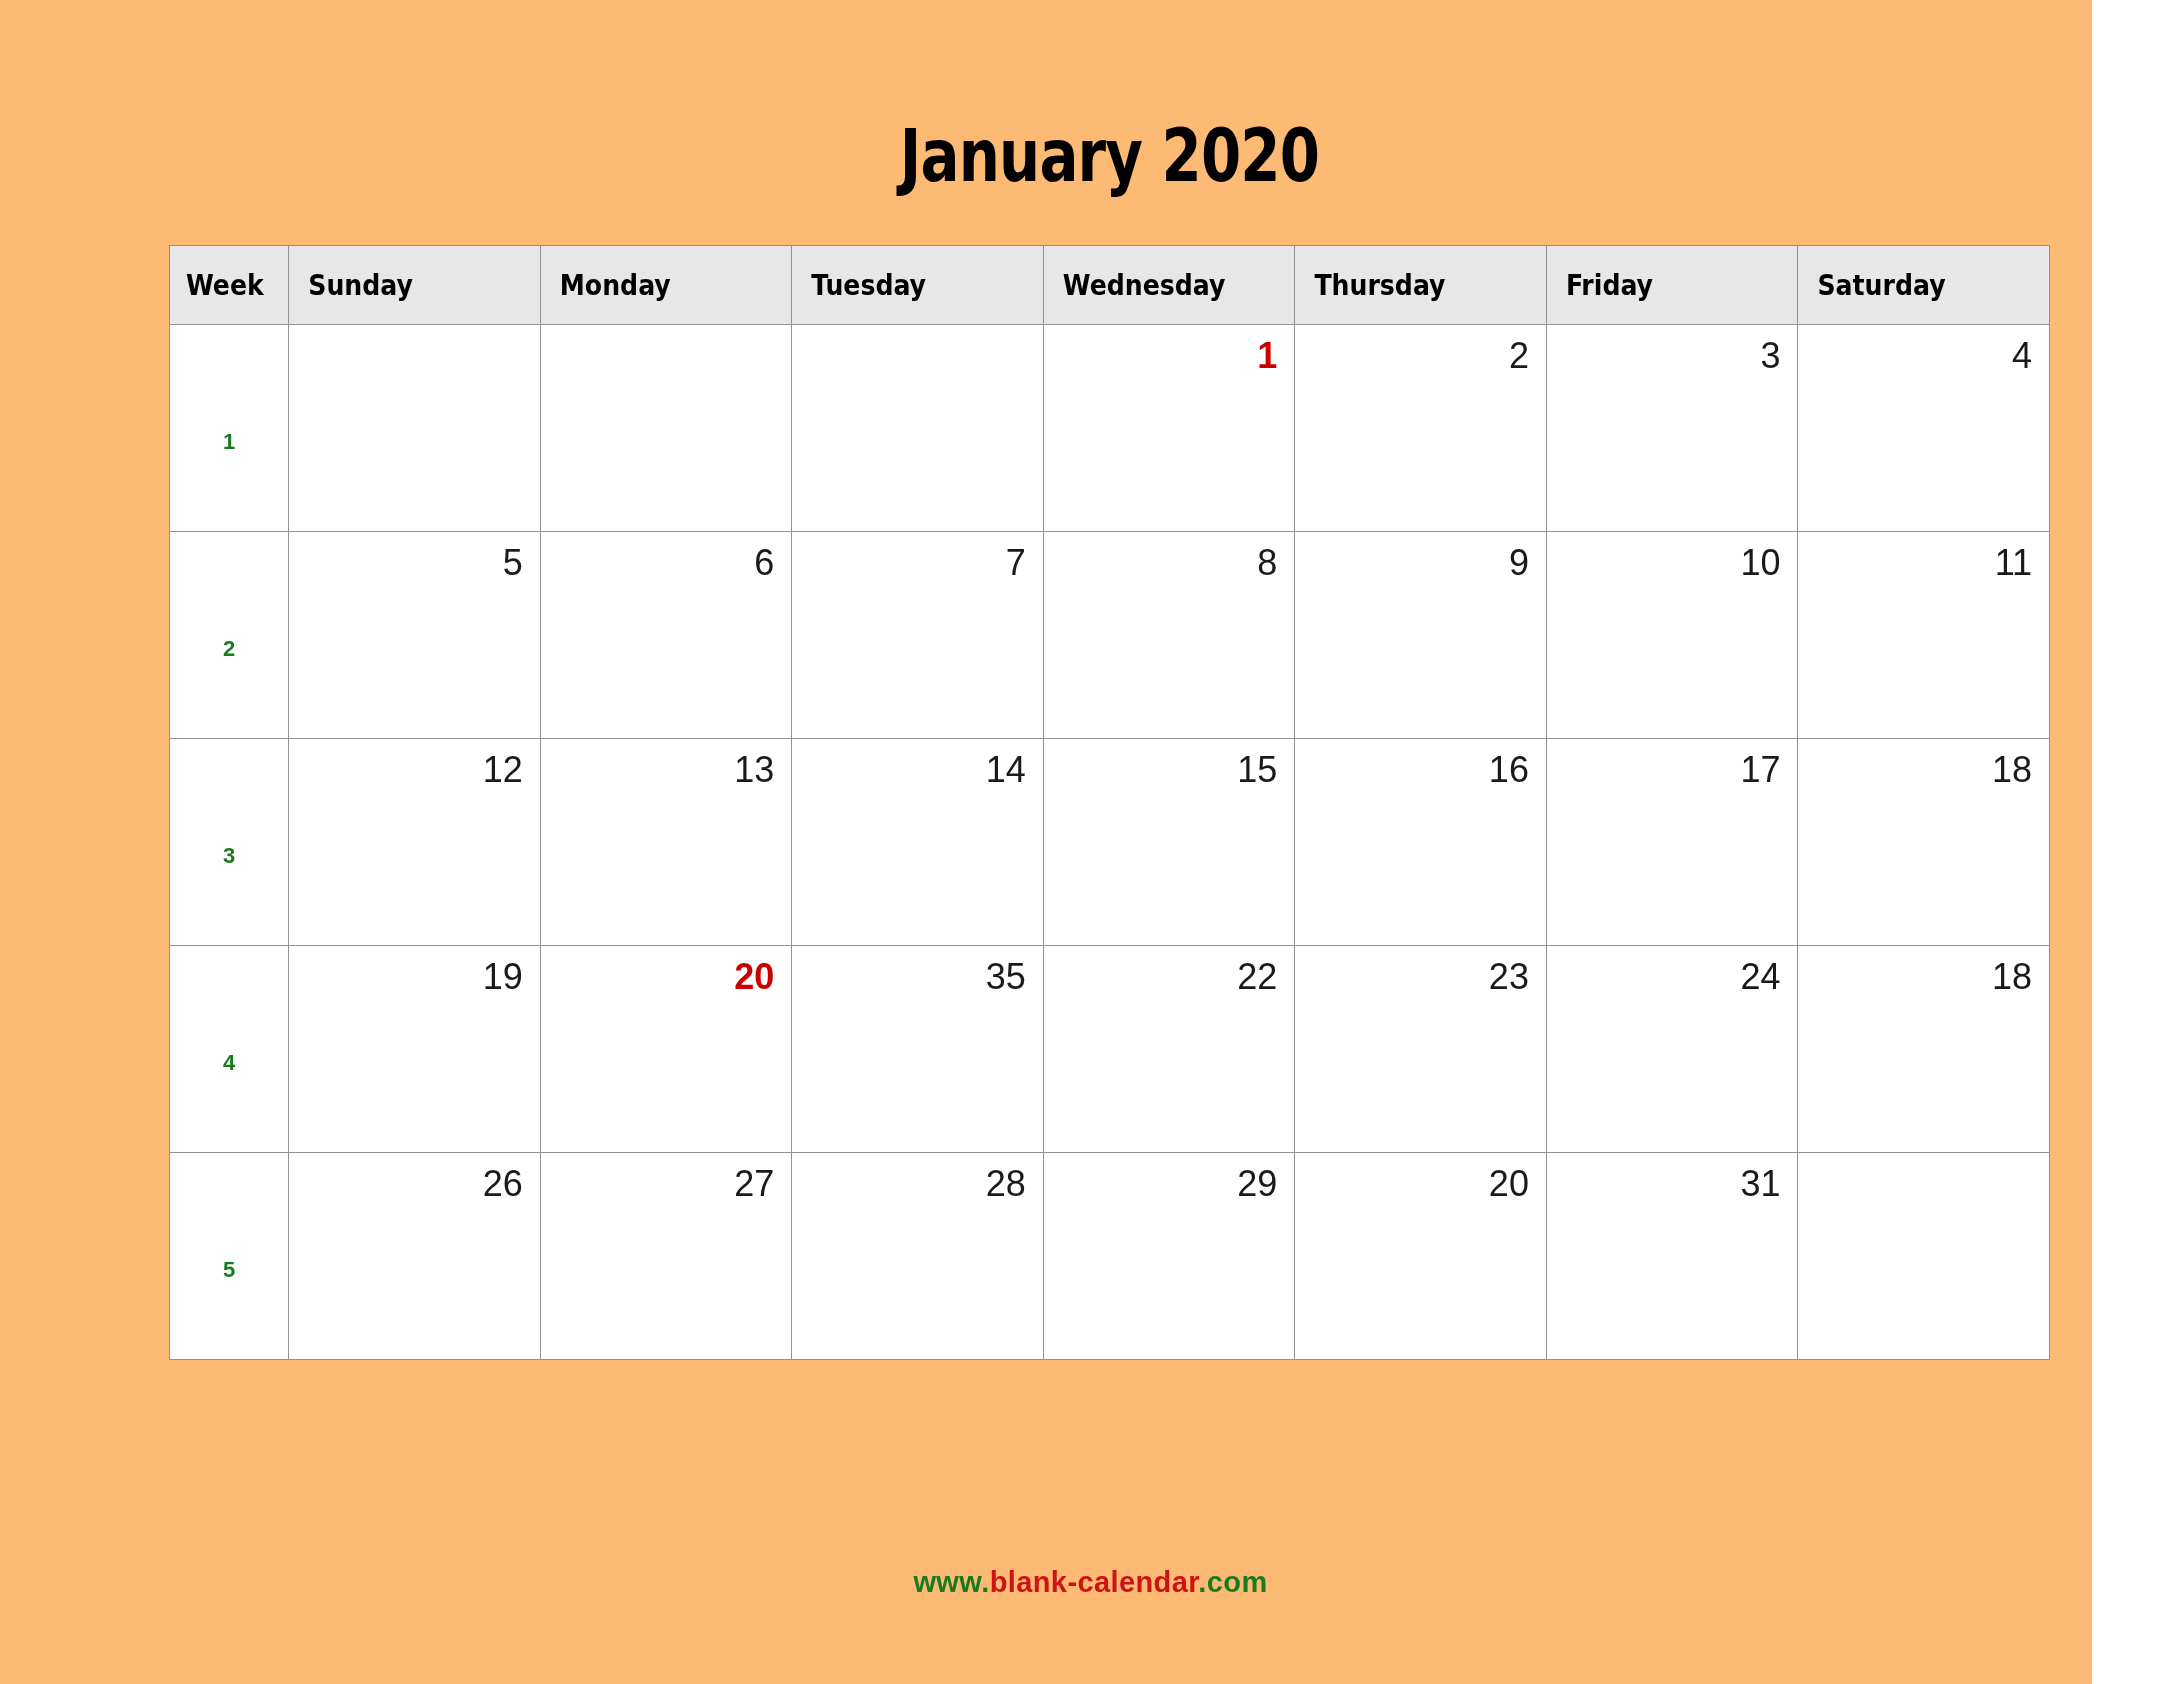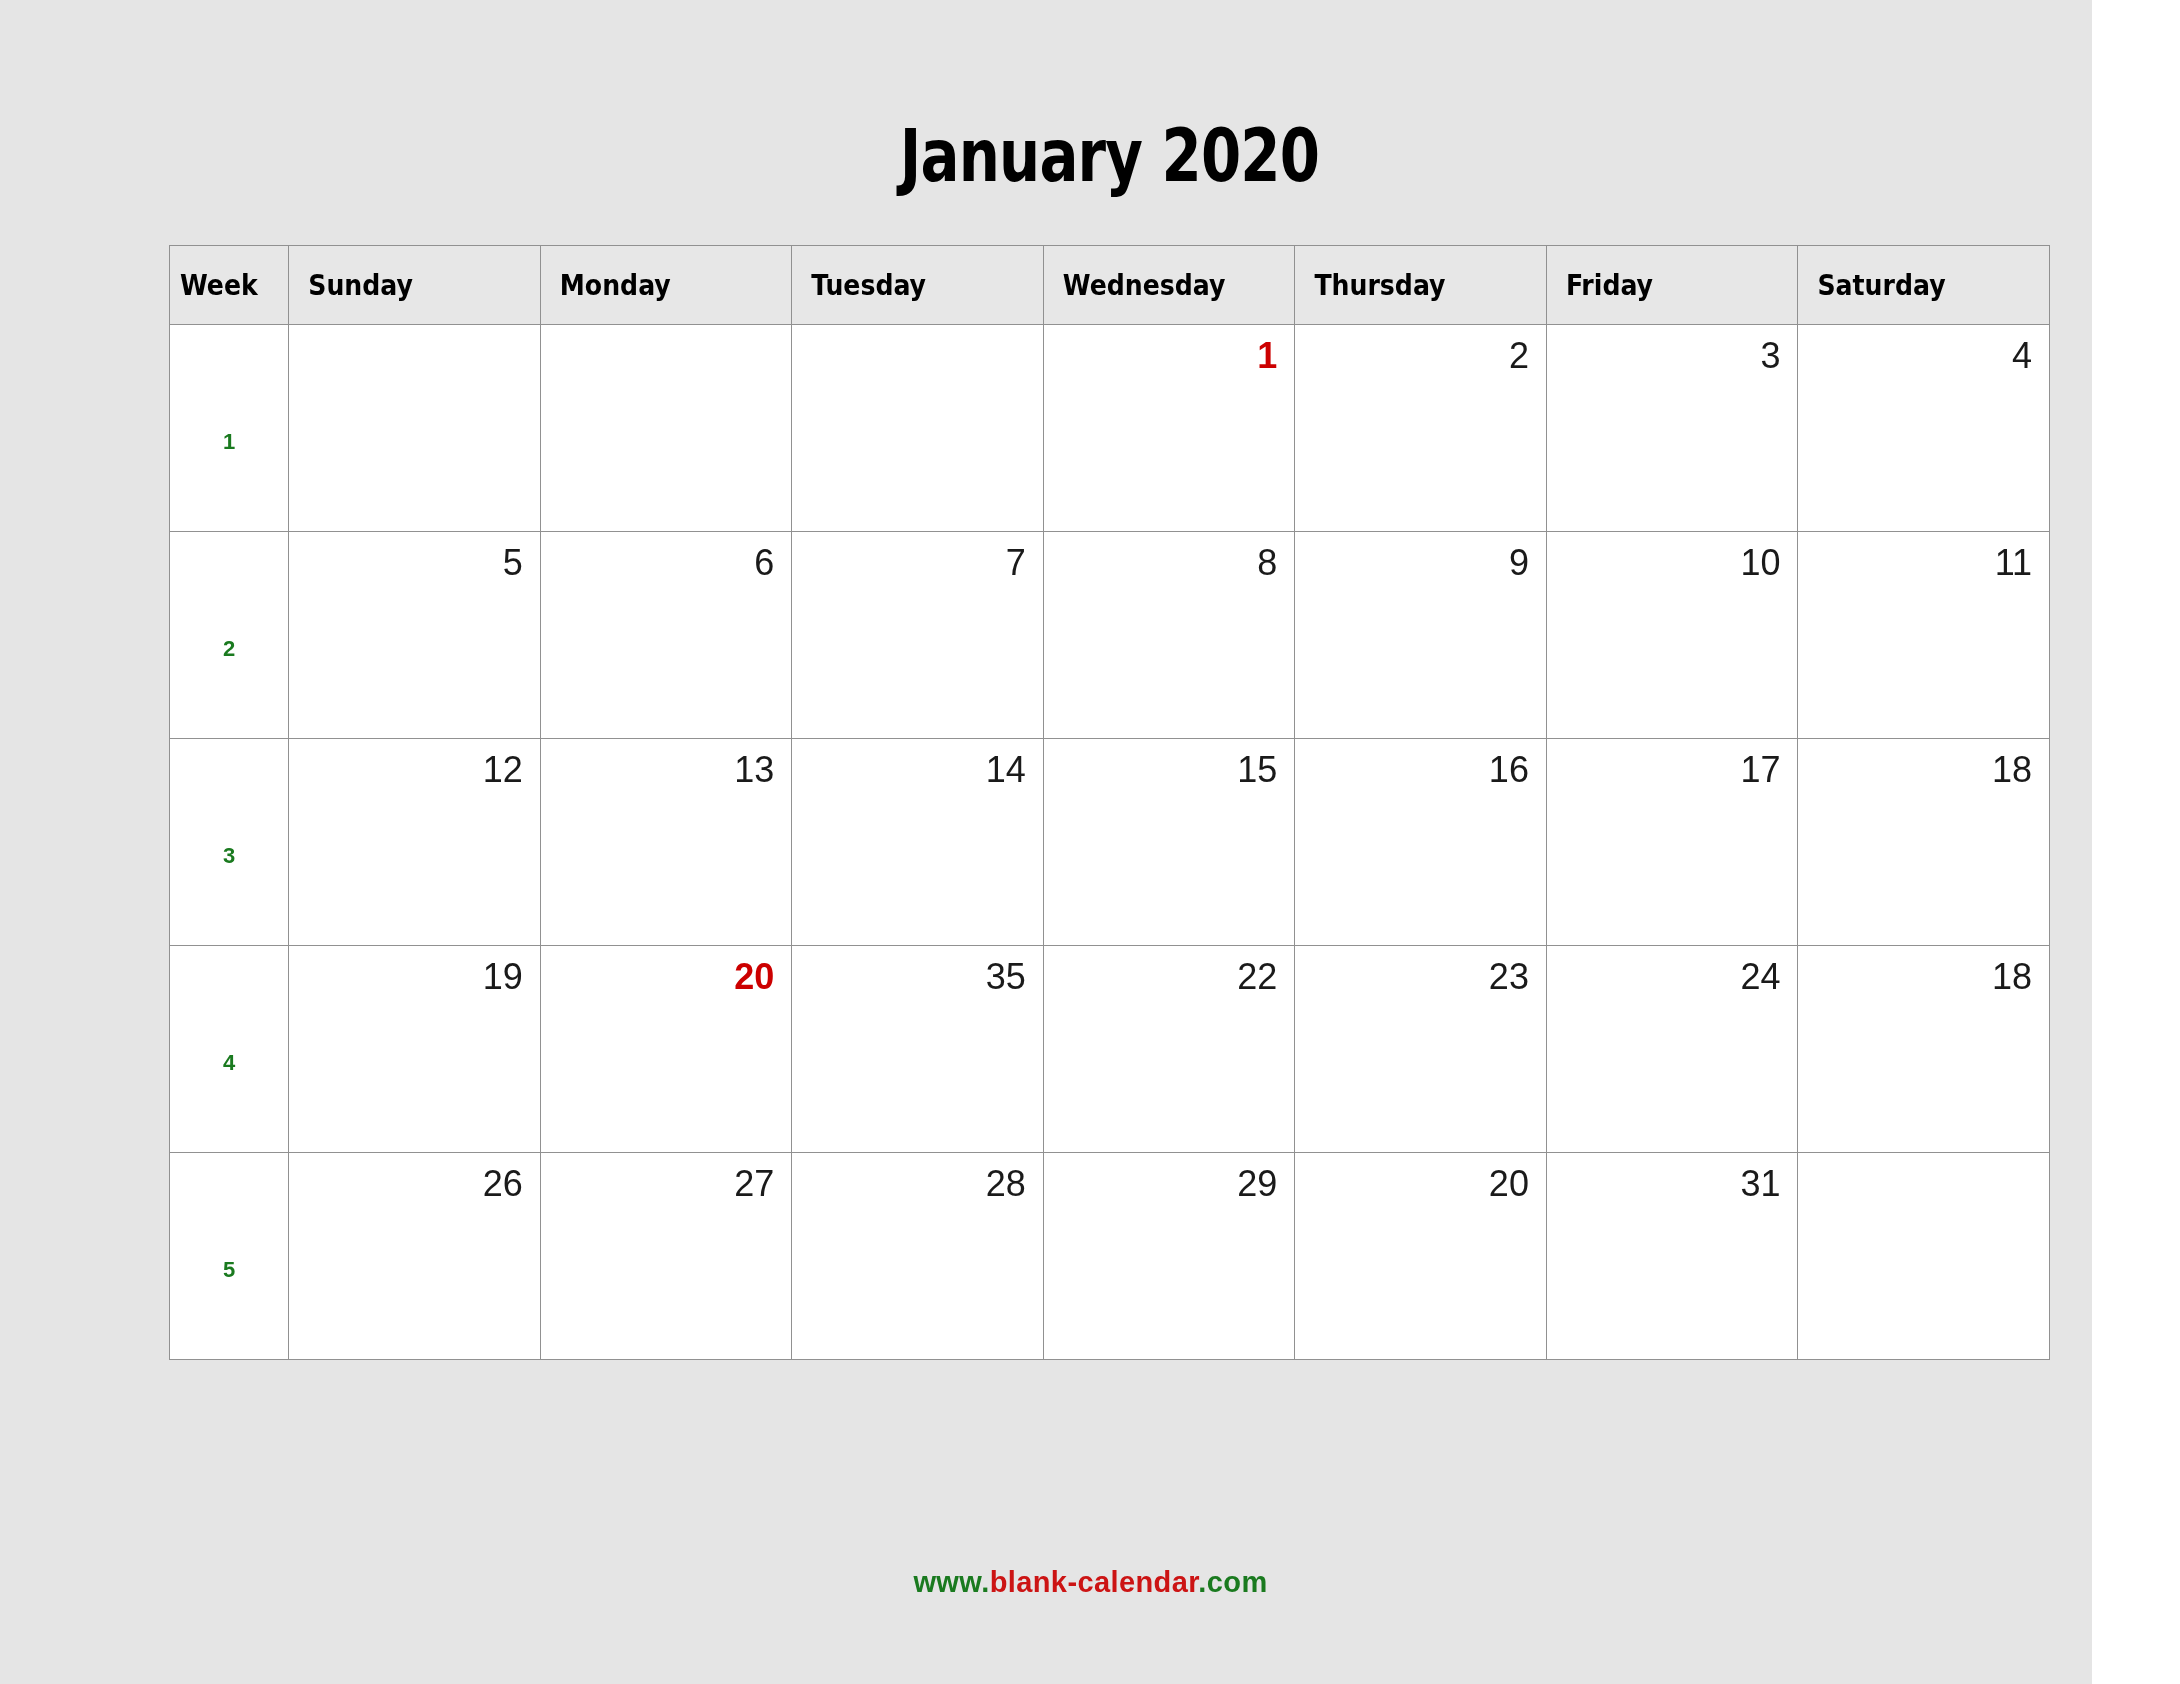--- a/index.html
+++ b/index.html
@@ -11,21 +11,21 @@
     width: 2181px;
     height: 1685px;
     font-family: "Liberation Sans", sans-serif;
     -webkit-font-smoothing: antialiased;
   }
 
   .page {
     position: relative;
     width: 2092px;
     height: 1685px;
-    background: #e5e5e5;
+    background: #fdba74;
     box-sizing: border-box;
   }
 
   
   .cal-title {
     position: absolute;
     left: 169px;
     top: 119px;
     width: 1881px;
     text-align: center;
@@ -66,21 +66,21 @@
     padding-left: 19px;
     font-family: "DejaVu Sans Condensed", "Liberation Sans Narrow", "Liberation Sans", sans-serif;
     font-weight: bold;
     font-size: 28px;
     color: #000000;
     letter-spacing: 0px;
     white-space: nowrap;
     overflow: hidden;
   }
   .cal-table thead th.col-week {
-    padding-left: 10px;
+    padding-left: 16px;
   }
 
   
   col.col-week  { width: 119px; }
   col.col-day   { width: 251px; }
 
   
   .cal-table tbody td {
     height: 206px;
     vertical-align: top;

